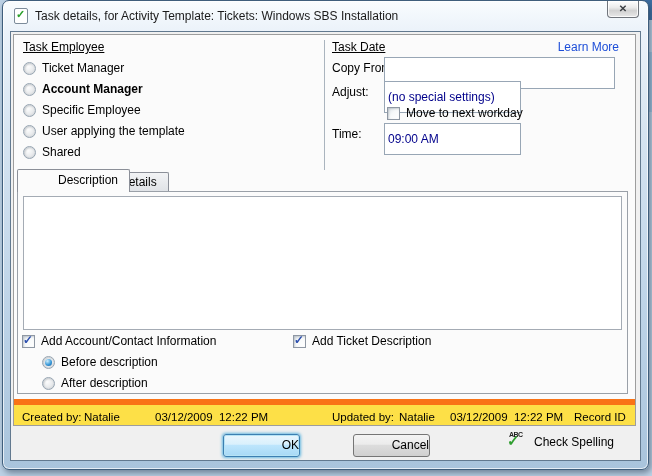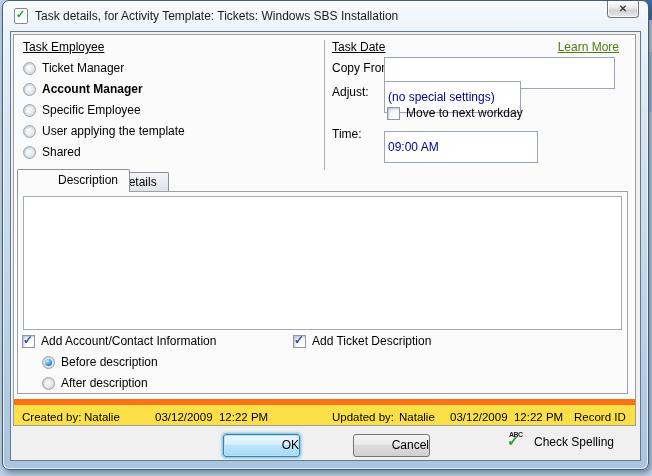--- a/index.html
+++ b/index.html
@@ -44,21 +44,21 @@
   .client {
     position:absolute; left:7px; right:7px; top:30px; bottom:8px;
     background:#f0f0f0; border:1px solid #62798f;
   }
 
   
   .panel {
     position:absolute; left:2px; top:2px; width:623px; height:392px;
     background:#fbfbfb; border:1px solid #9d9d9d;
   }
-  .learn-more { position:absolute; right:16px; top:5px; color:#4d7c0f; text-decoration:underline; cursor:pointer; }
+  .learn-more { position:absolute; right:16px; top:5px; color:#1d4ed8; cursor:pointer; }
   .sec-heading { position:absolute; text-decoration:underline; white-space:nowrap; }
   .h-employee { left:9px; top:5px; }
   .h-date { left:318px; top:5px; }
   .vdivider { position:absolute; left:310px; top:5px; width:1px; height:130px; background:#aab4be; }
 
   
   .ctl-row { position:absolute; display:flex; align-items:center; gap:6px; height:16px; white-space:nowrap; }
   .radio {
     position:relative; width:13px; height:13px; flex:none; border-radius:50%;
     border:1px solid #97a5b2;
@@ -192,21 +192,21 @@
 
       <span class="fld-label" style="left:318px; top:50px;">Adjust:</span>
       <input class="txt-input navy" style="left: 370px; top: 46px; width: 137px;" value="(no special settings)">
 
       <div class="ctl-row" style="left:373px; top:70px;">
         <span class="cb"></span>
         <span>Move to next workday</span>
       </div>
 
       <span class="fld-label" style="left:318px; top:92px;">Time:</span>
-      <input class="txt-input navy" style="left: 370px; top: 88px; width: 154px; margin-top: 8px;" value="09:00 AM">
+      <input class="txt-input navy" style="left: 370px; top: 88px; width: 137px;" value="09:00 AM">
 
       <div class="tab active">Description</div>
       <div class="tab inactive">Details</div>
 
       <div class="tabpage">
         <div class="descarea"></div>
 
         <div class="ctl-row" style="left:4px; top:141px;text-align:center;">
           <span class="cb on"></span>
           <span>Add Account/Contact Information</span>

